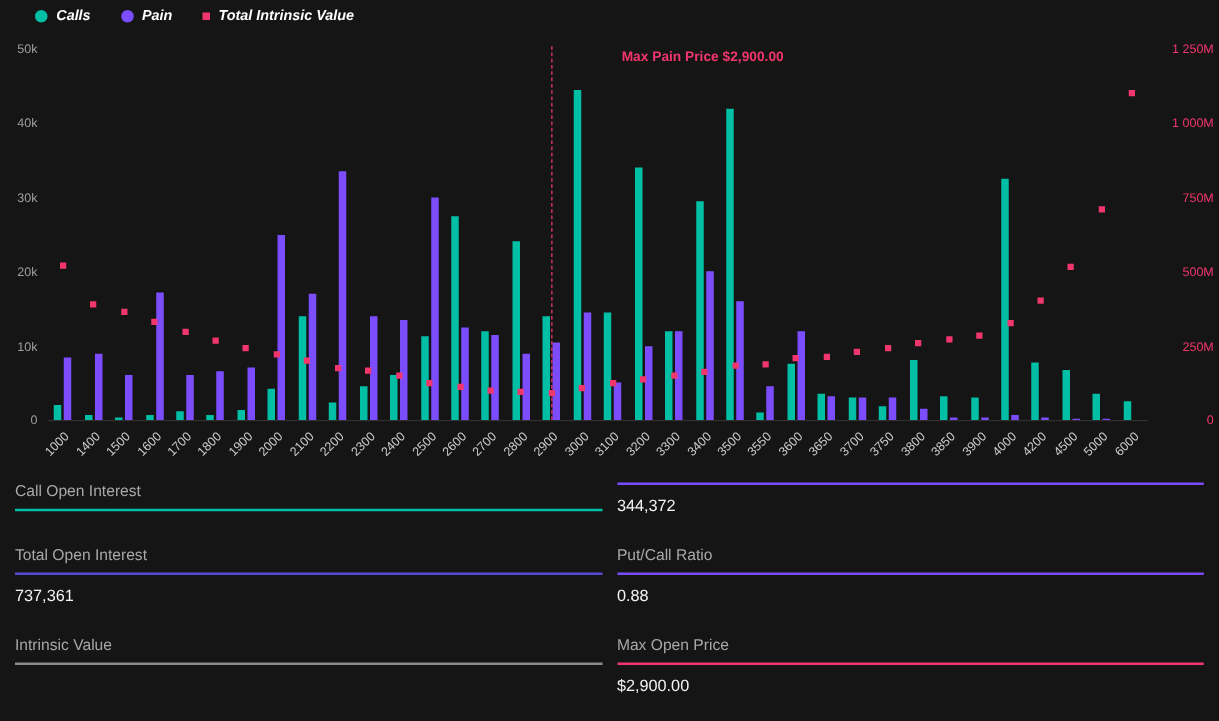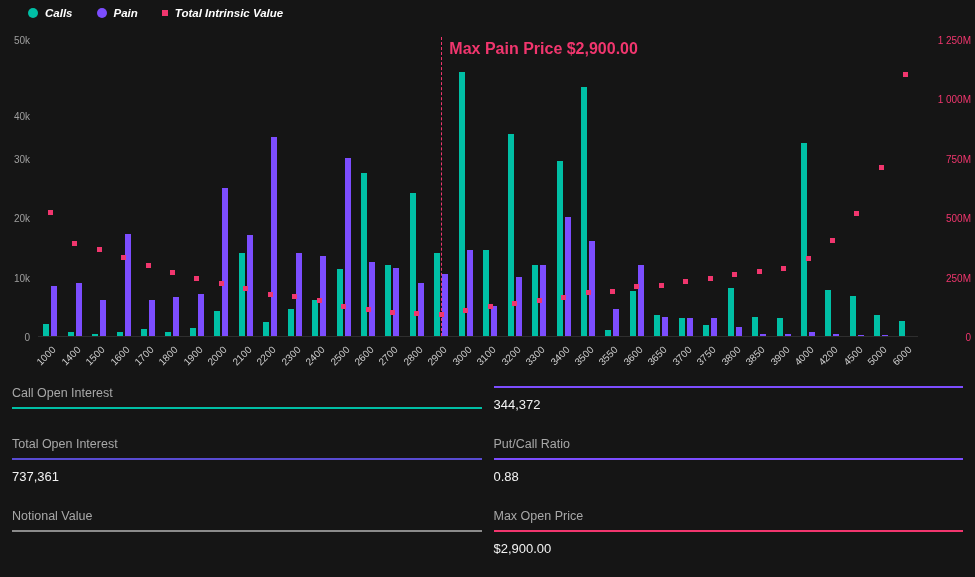--- a/index.html
+++ b/index.html
@@ -16,21 +16,21 @@
   .marker-circle { width:10px; height:10px; border-radius:50%; flex:0 0 auto; }
   .marker-square { width:6px; height:6px; flex:0 0 auto; }
   .y-left { position:absolute; left:0; top:40px; width:33px; height:297px; }
   .y-left span { position:absolute; right:3px; font-size:10px; color:#9e9e9e; transform:translateY(-50%); white-space:nowrap; }
   .y-right { position:absolute; left:921px; top:40px; width:52px; height:297px; }
   .y-right span { position:absolute; right:2px; font-size:10px; transform:translateY(-50%); white-space:nowrap; }
   .plot { position:absolute; left:38px; top:40px; width:880px; height:297px; border-bottom:1px solid #2e2e2e; }
   .bar { position:absolute; bottom:0; width:6px; }
   .dot { position:absolute; width:5px; height:5px; }
   .maxpain-line { position:absolute; top:-3px; bottom:0; width:0; border-left:1px dashed #f1366e; }
-  .maxpain-label { position:absolute; top:0; font-size:16px; font-weight:700; color:#f1366e; white-space:nowrap; }
+  .maxpain-label { position:absolute; top:0; font-size:11px; font-weight:700; color:#f1366e; white-space:nowrap;margin-left:48px; }
   .x-labels { position:absolute; left:38px; top:338px; width:880px; height:40px; }
   .x-labels span {
     position:absolute; top:6px; font-size:10px; color:#cccccc; white-space:nowrap;
     transform-origin:0 0; transform:rotate(-45deg) translateX(-100%);
   }
   .stats {
     padding:8px 12px 0 12px;
     display:grid; grid-template-columns:1fr 1fr;
     column-gap:12px; row-gap:25px;
   }
@@ -56,21 +56,21 @@
       <span class="marker marker-square" style="background: rgb(241, 54, 110);"></span>
       <span>Total Intrinsic Value</span>
     </div>
   </div>
 
   <div class="y-left" id="yleft">
       <span style="top: 297px;">0</span>
       <span style="top: 237.6px;">10k</span>
       <span style="top: 178.2px;">20k</span>
       <span style="top: 118.8px;">30k</span>
-      <span style="top: 59.4px; margin-top: 17px;">40k</span>
+      <span style="top: 59.4px;">40k</span>
       <span style="top: 0px;">50k</span>
     </div>
   <div class="y-right" id="yright">
       <span style="top: 297px; color: rgb(241, 54, 110);">0</span>
       <span style="top: 237.6px; color: rgb(241, 54, 110);">250M</span>
       <span style="top: 178.2px; color: rgb(241, 54, 110);">500M</span>
       <span style="top: 118.8px; color: rgb(241, 54, 110);">750M</span>
       <span style="top: 59.4px; color: rgb(241, 54, 110);">1 000M</span>
       <span style="top: 0px; color: rgb(241, 54, 110);">1 250M</span>
     </div>
@@ -238,21 +238,21 @@
     <div class="stat-label">Total Open Interest</div>
     <div class="stat-rule" style="background: rgb(88, 75, 210);"></div>
     <div class="stat-value">737,361</div>
   </div>
   <div class="stat-card">
     <div class="stat-label">Put/Call Ratio</div>
     <div class="stat-rule" style="background: rgb(124, 77, 255);"></div>
     <div class="stat-value">0.88</div>
   </div>
   <div class="stat-card">
-    <div class="stat-label">Notional Value</div>
+    <div class="stat-label">Intrinsic Value</div>
     <div class="stat-rule" style="background: rgb(139, 139, 139);"></div>
   </div>
   <div class="stat-card">
     <div class="stat-label">Max Open Price</div>
     <div class="stat-rule" style="background: rgb(241, 54, 110);"></div>
     <div class="stat-value">$2,900.00</div>
   </div>
 </div>
 
 </body></html>

